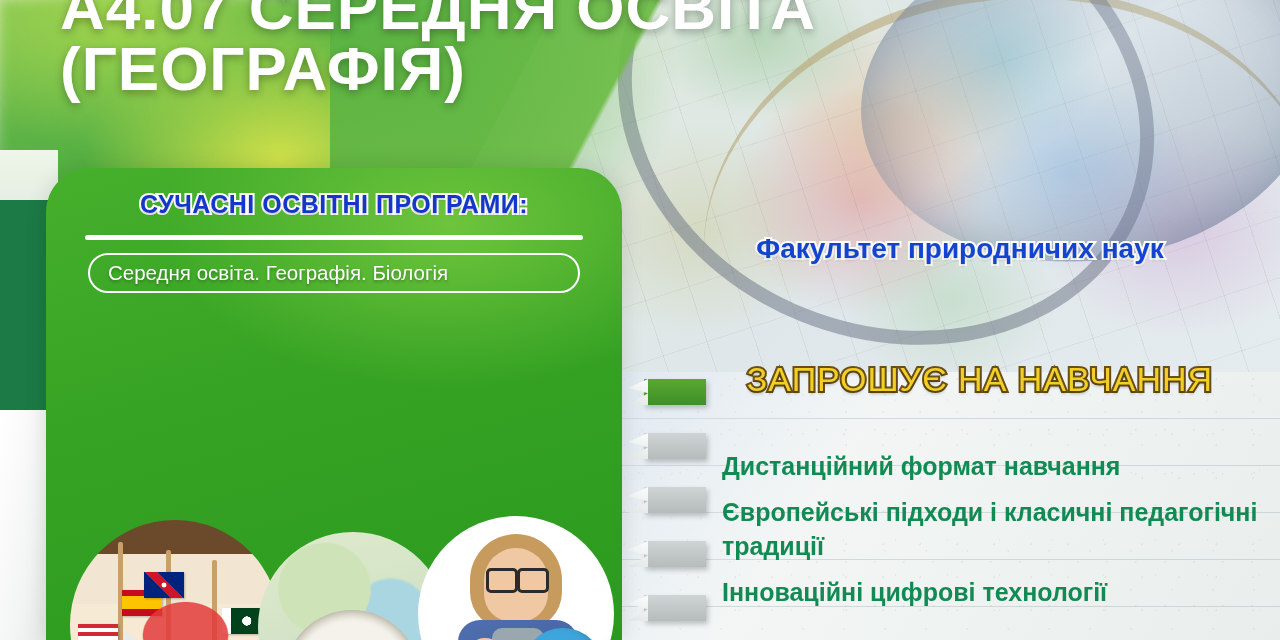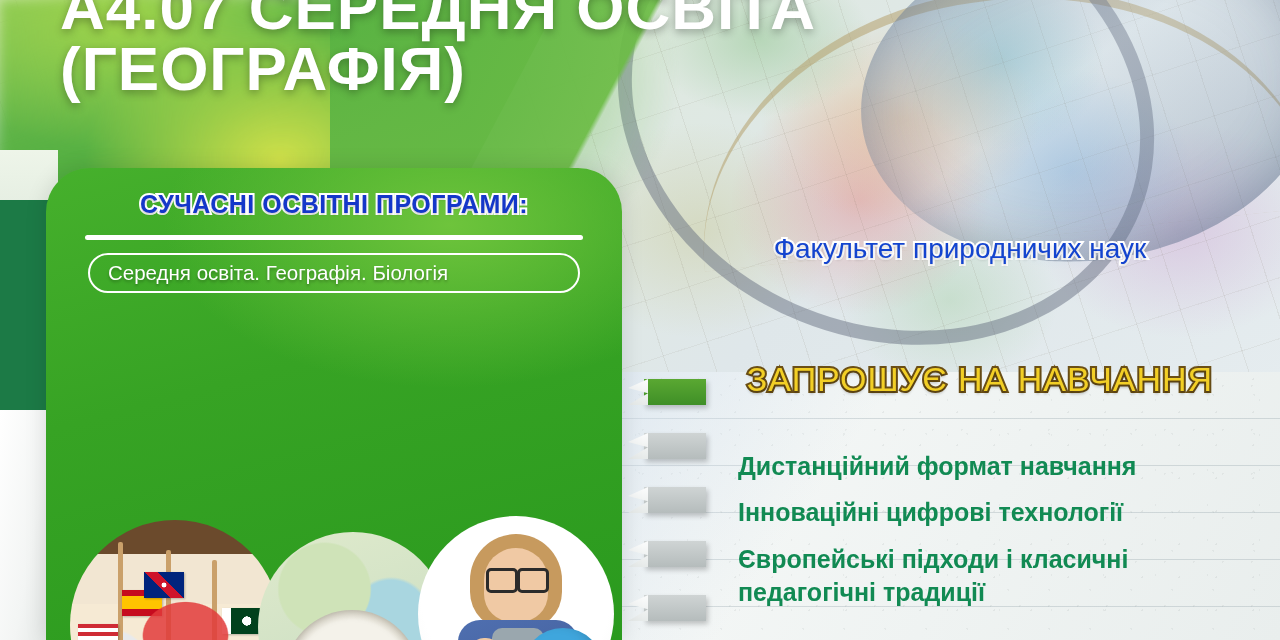--- a/index.html
+++ b/index.html
@@ -199,35 +199,35 @@
       radial-gradient(circle at 35% 30%, rgba(255,255,255,.6) 0 12%, transparent 14%),
       radial-gradient(ellipse 22px 30px at 40% 55%, #d88a3a 0 70%, transparent 72%),
       radial-gradient(ellipse 16px 22px at 68% 42%, #5aa84a 0 70%, transparent 72%),
       radial-gradient(circle,#3fa6dd 0 70%, #2b86bb 100%);
     box-shadow:inset -6px -6px 12px rgba(0,0,0,.22);
   }
 
   
   .faculty{
     position:absolute;left:640px;top:232px;width:640px;text-align:center;
-    font-size:28px;font-weight:normal;line-height:1.2;color:#1344cf;
+    font-size:28px;font-weight:bold;line-height:1.2;color:#1344cf;
     -webkit-text-stroke:4px #ffffff;paint-order:stroke fill;
     text-shadow:0 2px 3px rgba(0,0,0,.18);
   }
   .invite{
     position:absolute;left:700px;top:360px;width:560px;text-align:center;
     font-size:34px;font-weight:normal;letter-spacing:1px;
     color:#f2cf26;
     -webkit-text-stroke:4px #6b4f16;paint-order:stroke fill;
     text-shadow:0 3px 3px rgba(0,0,0,.25);
   }
   .bullets{position:absolute;left:722px;top:450px;width:545px;}
   .bullet{
     color:#118a53;font-size:25px;font-weight:bold;line-height:1.33;
-    margin:0 0 13px 16px;
+    margin:0 0 13px 0;
   }
 
   
   .headline{
     position:absolute;left:60px;top:-22px;width:1060px;
     font-size:62px;font-weight:bold;line-height:.98;color:#ffffff;
     letter-spacing:1px;
     text-shadow:0 3px 8px rgba(0,0,0,.3);
   }
   .headline .l2{display:block;}
@@ -309,22 +309,22 @@
   </div>
 
   <div class="faculty">
     <span>Факультет природничих наук</span><br>
   </div>
 
   <div class="invite">ЗАПРОШУЄ НА НАВЧАННЯ</div>
 
   <div class="bullets">
     <p class="bullet">Дистанційний формат навчання</p>
+    <p class="bullet">Європейські підходи і класичні педагогічні традиції</p>
     <p class="bullet">Інноваційні цифрові технології</p>
-    <p class="bullet">Європейські підходи і класичні педагогічні традиції</p>
   </div>
 
   <div class="headline">
     <span>А4.07 СЕРЕДНЯ ОСВІТА</span>
     <span class="l2">(ГЕОГРАФІЯ)</span>
   </div>
 
 </div>
 
 </body></html>

